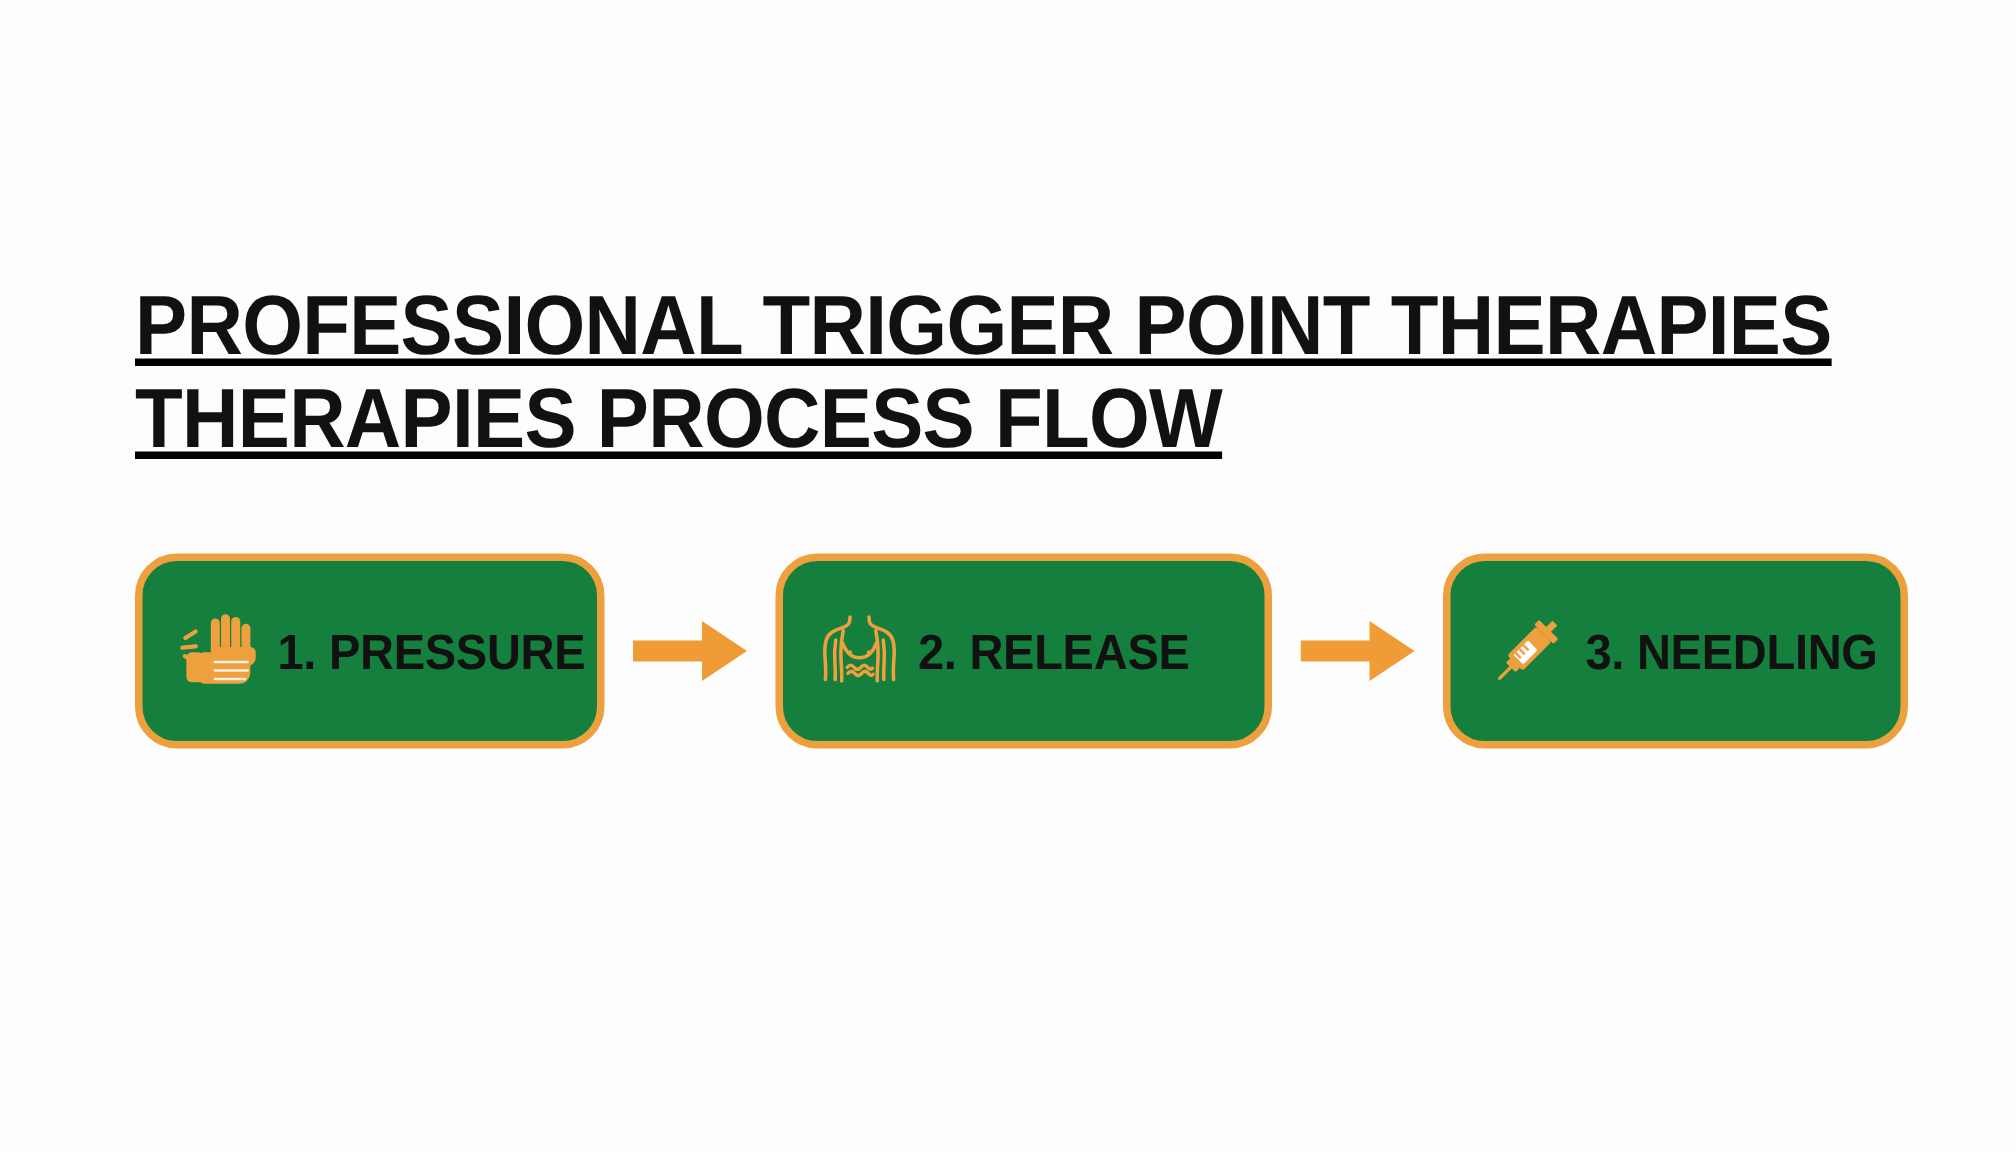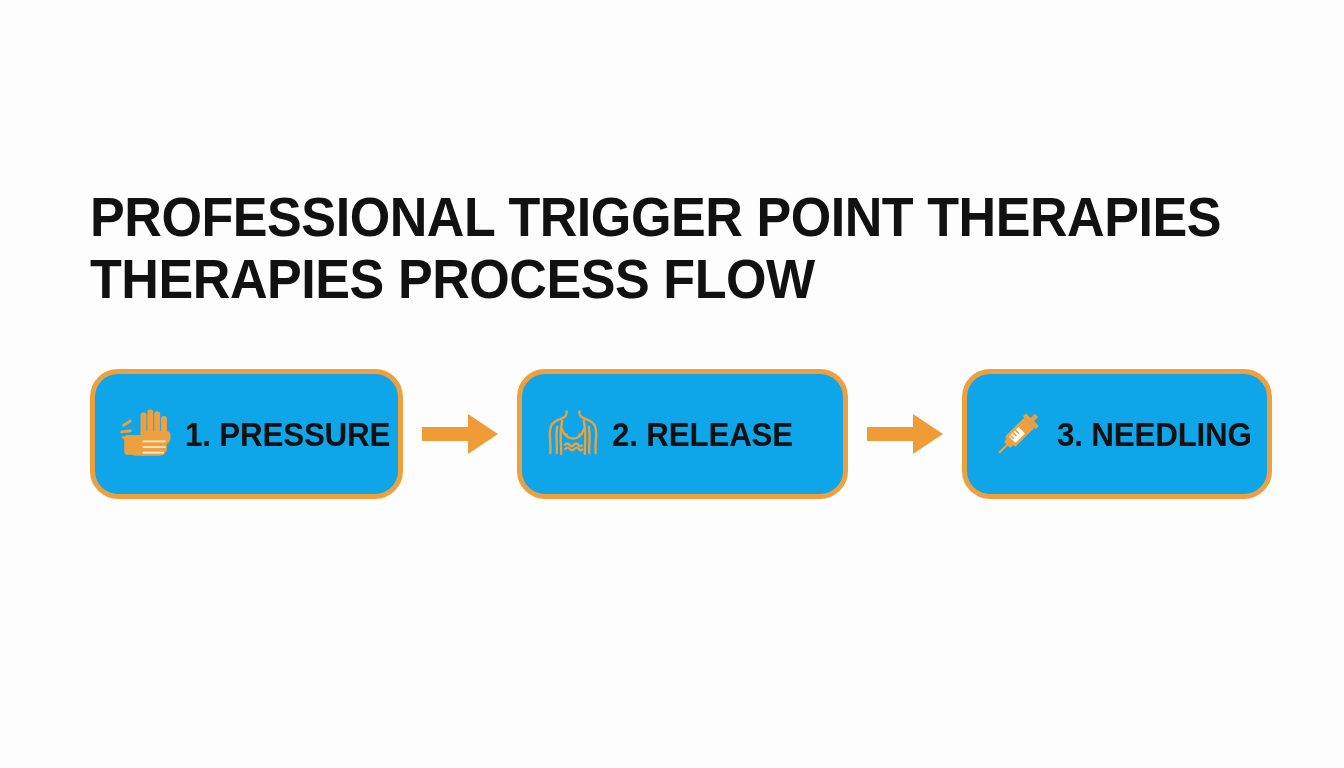--- a/index.html
+++ b/index.html
@@ -14,20 +14,21 @@
     overflow: hidden;
     position: relative;
   }
 
   
   #page-title {
     position: absolute;
     left: 90px;
     top: 186px;
     width: 1160px;
+    text-decoration: underline;
   }
   .title-line {
     display: block;
     font-family: "Liberation Sans Narrow", "Liberation Sans", sans-serif;
     font-weight: 700;
     font-size: 56px;
     line-height: 62px;
     letter-spacing: -0.5px;
     color: #111111;
     transform: scaleX(0.93);
@@ -44,21 +45,21 @@
     height: 132px;
     display: flex;
     align-items: center;
   }
 
   .step-box {
     height: 130px;
     box-sizing: border-box;
     border: 5px solid #EFA03E;
     border-radius: 28px;
-    background: #0ea5e9;
+    background: #15803d;
     display: flex;
     align-items: center;
     flex: 0 0 auto;
     padding-left: 22px;
     overflow: visible;
   }
   .step-box.w1 { width: 313px; }
   .step-box.w2 { width: 331px; }
   .step-box.w3 { width: 310px; }
 

